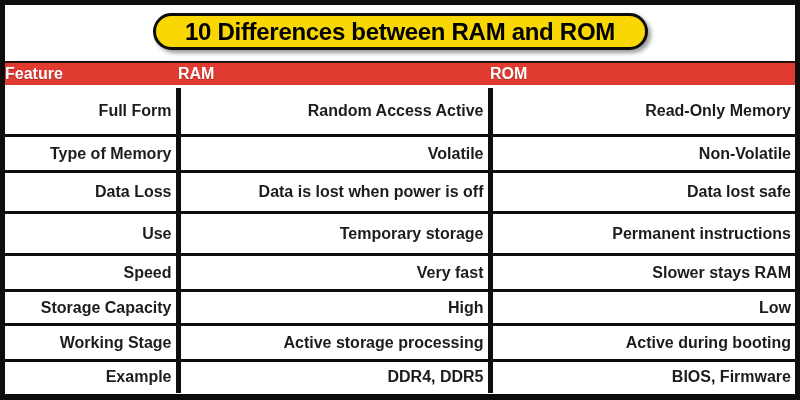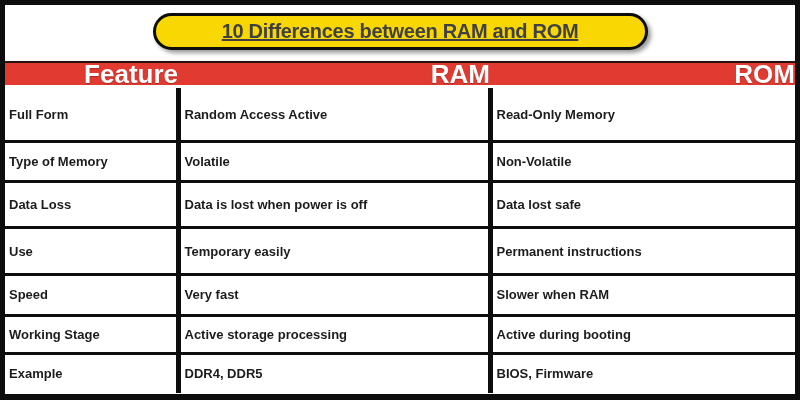--- a/index.html
+++ b/index.html
@@ -27,55 +27,55 @@
   .title-banner{
     width:495px;height:37px;
     margin:8px auto 0 auto;
     background:var(--banner-yellow);
     border:3px solid var(--border-black);
     border-radius:20px;
     display:flex;align-items:center;justify-content:center;
     box-shadow:3px 3px 4px rgba(0,0,0,0.40);
   }
   .title-banner span{
-    font-size:20px;font-weight:bold;color:#404040;
-    letter-spacing:-0.3px;white-space:nowrap;text-decoration:underline;
+    font-size:24px;font-weight:bold;color:#000000;
+    letter-spacing:-0.3px;white-space:nowrap;
   }
   
   .red-header{
     margin-top:11px;
     height:24px;
     background:var(--header-red);
     border-top:2px solid #241311;
     display:flex;align-items:center;
   }
   .red-header .hcell{
     color:var(--header-text);
-    font-weight:bold;font-size:26px;
-    text-align:right;white-space:nowrap;
+    font-weight:bold;font-size:16px;
+    text-align:left;white-space:nowrap;
     text-shadow:0 1px 1px rgba(0,0,0,0.25);
   }
   .hcell.c1{width:173px;}
   .hcell.c2{width:312px;}
   .hcell.c3{flex:1;}
   
   .tbl-wrap{margin-top:3px;}
   table{
     width:100%;height:305px;
     border-collapse:collapse;
     table-layout:fixed;
   }
   td{
     border-top:3px solid var(--border-black);
     border-bottom:3px solid var(--border-black);
     border-left:5px solid var(--border-black);
     border-right:5px solid var(--border-black);
-    text-align:left;vertical-align:middle;
+    text-align:right;vertical-align:middle;
     font-weight:bold;color:var(--text-black);
-    font-size:13px;
+    font-size:16px;
     padding:1px 4px;
     white-space:nowrap;overflow:hidden;
   }
   td:first-child{border-left:none;}
   td:last-child{border-right:none;}
   tr:first-child td{border-top:none;}
   tr:last-child td{border-bottom:none;}
   col.c1{width:173px;}
   col.c2{width:312px;}
   tbody tr:nth-child(1){height:38px;}
@@ -122,27 +122,32 @@
           <td>Volatile</td>
           <td>Non-Volatile</td>
         </tr>
         <tr>
           <td>Data Loss</td>
           <td>Data is lost when power is off</td>
           <td>Data lost safe</td>
         </tr>
         <tr>
           <td>Use</td>
-          <td>Temporary easily</td>
+          <td>Temporary storage</td>
           <td>Permanent instructions</td>
         </tr>
         <tr>
           <td>Speed</td>
           <td>Very fast</td>
-          <td>Slower when RAM</td>
+          <td>Slower stays RAM</td>
+        </tr>
+        <tr>
+          <td>Storage Capacity</td>
+          <td>High</td>
+          <td>Low</td>
         </tr>
         <tr>
           <td>Working Stage</td>
           <td>Active storage processing</td>
           <td>Active during booting</td>
         </tr>
         <tr>
           <td>Example</td>
           <td>DDR4, DDR5</td>
           <td>BIOS, Firmware</td>

